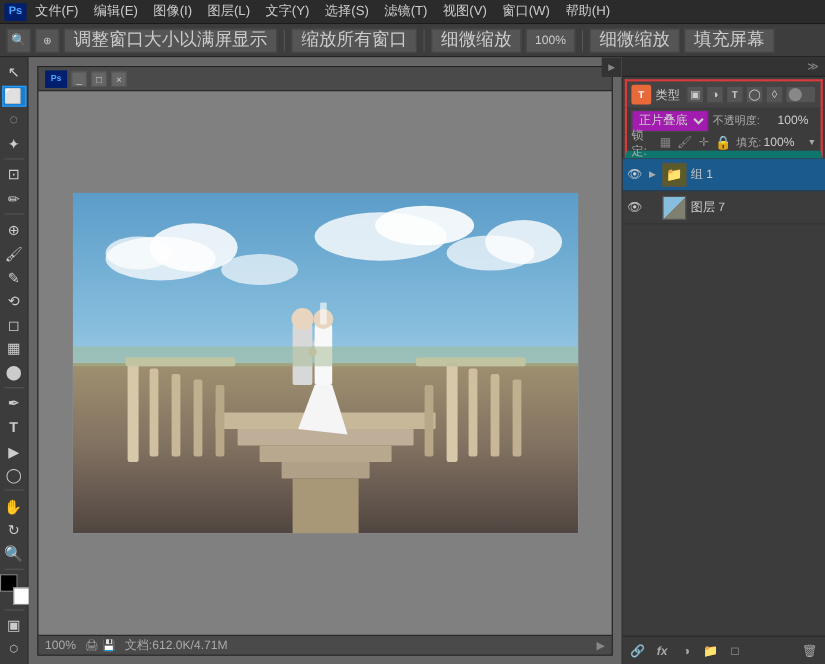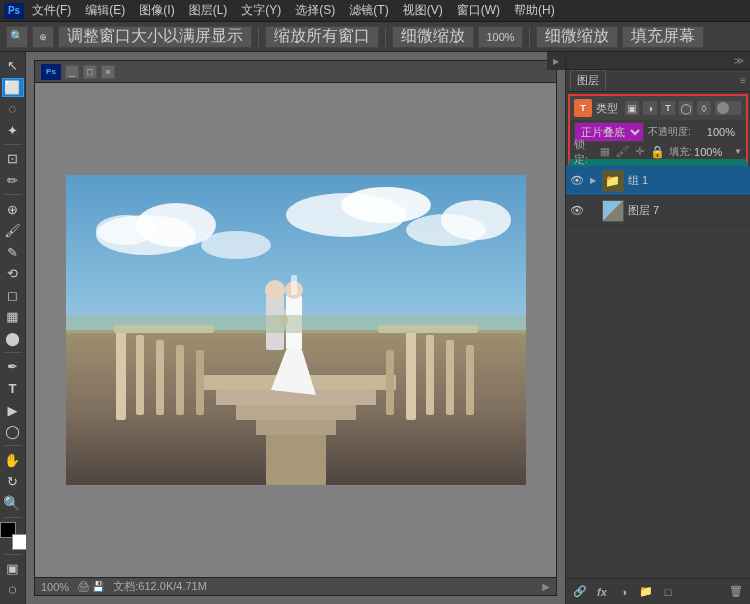--- a/index.html
+++ b/index.html
@@ -667,26 +667,20 @@
   </div>
 
   <div class="right-panel">
 
     <div class="panel-collapse-bar">
       <span class="collapse-btn">≫</span>
     </div>
 
     <div class="layers-panel">
 
-      <div class="panel-header">
-        <div class="panel-tab active">图层</div>
-        <div style="margin-left:auto;display:flex;gap:2px;">
-          <span style="font-size:10px;color:#888;cursor:pointer;">≡</span>
-        </div>
-      </div>
 
       <div class="layers-search">
         <div class="search-icon-box">
           <span style="font-size:9px;color:#fff;font-weight:bold;">T</span>
         </div>
         <span style="font-size:11px;color:#ccc;margin-left:2px;">类型</span>
         <div class="layer-filter-icons">
           <div class="filter-icon">▣</div>
           <div class="filter-icon">◑</div>
           <div class="filter-icon" style="font-weight:bold;font-size:9px;">T</div>

